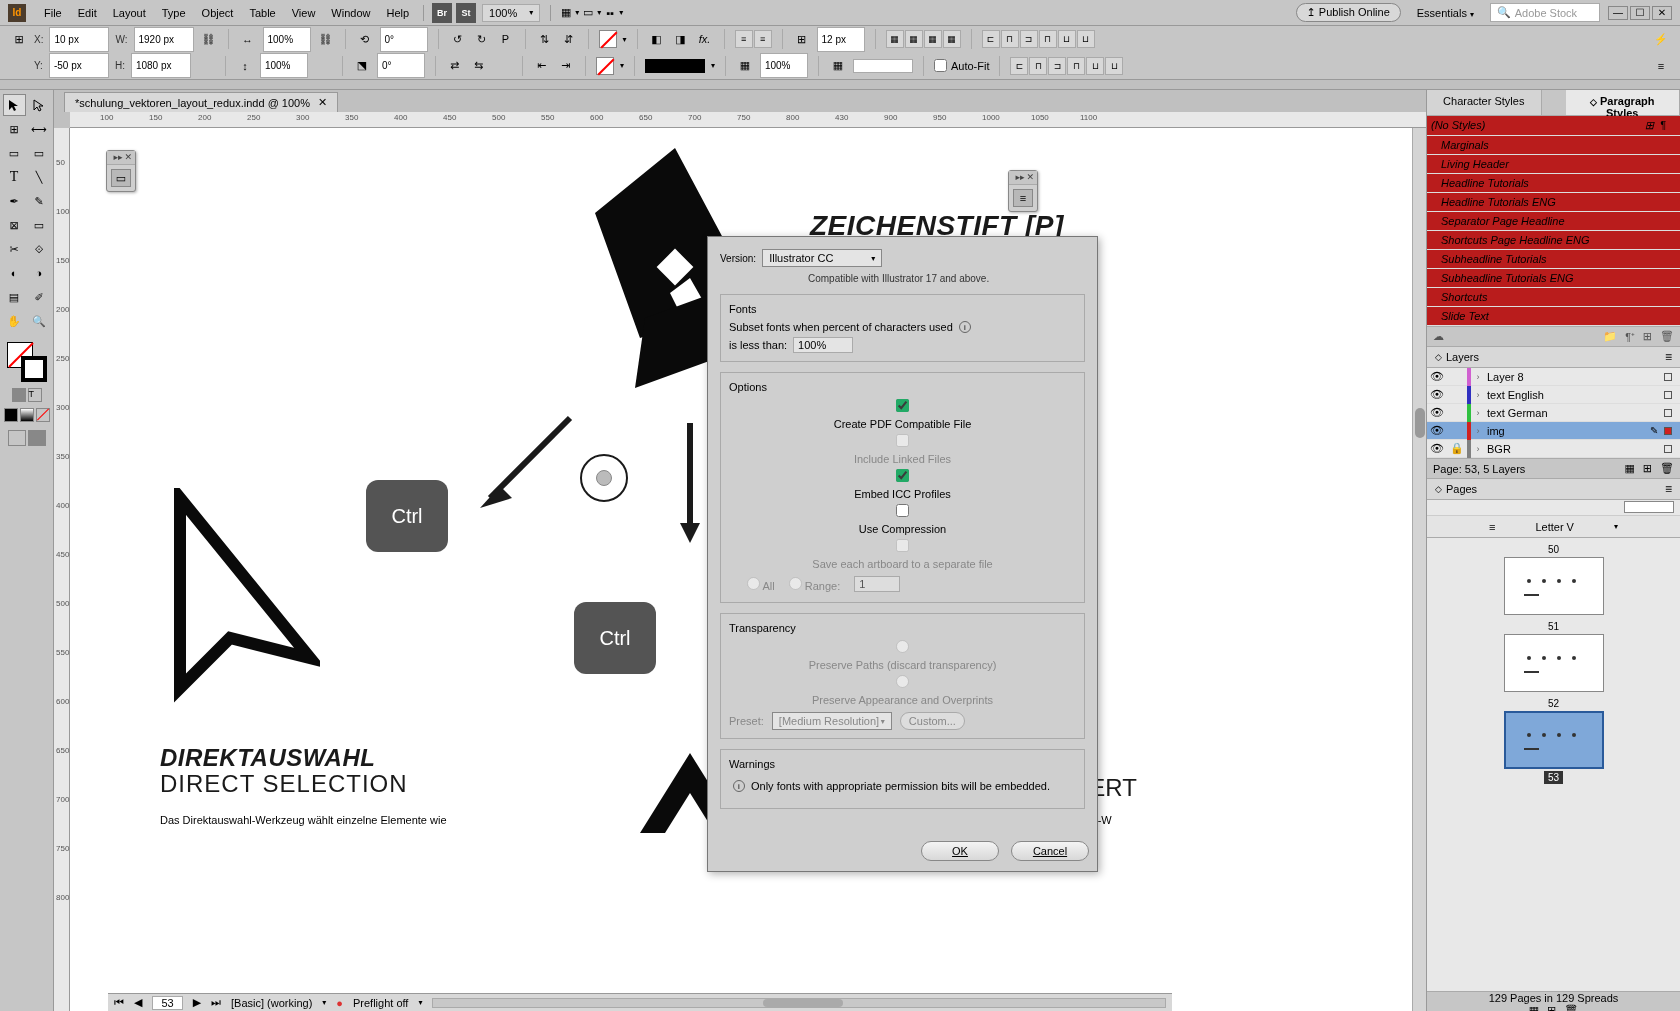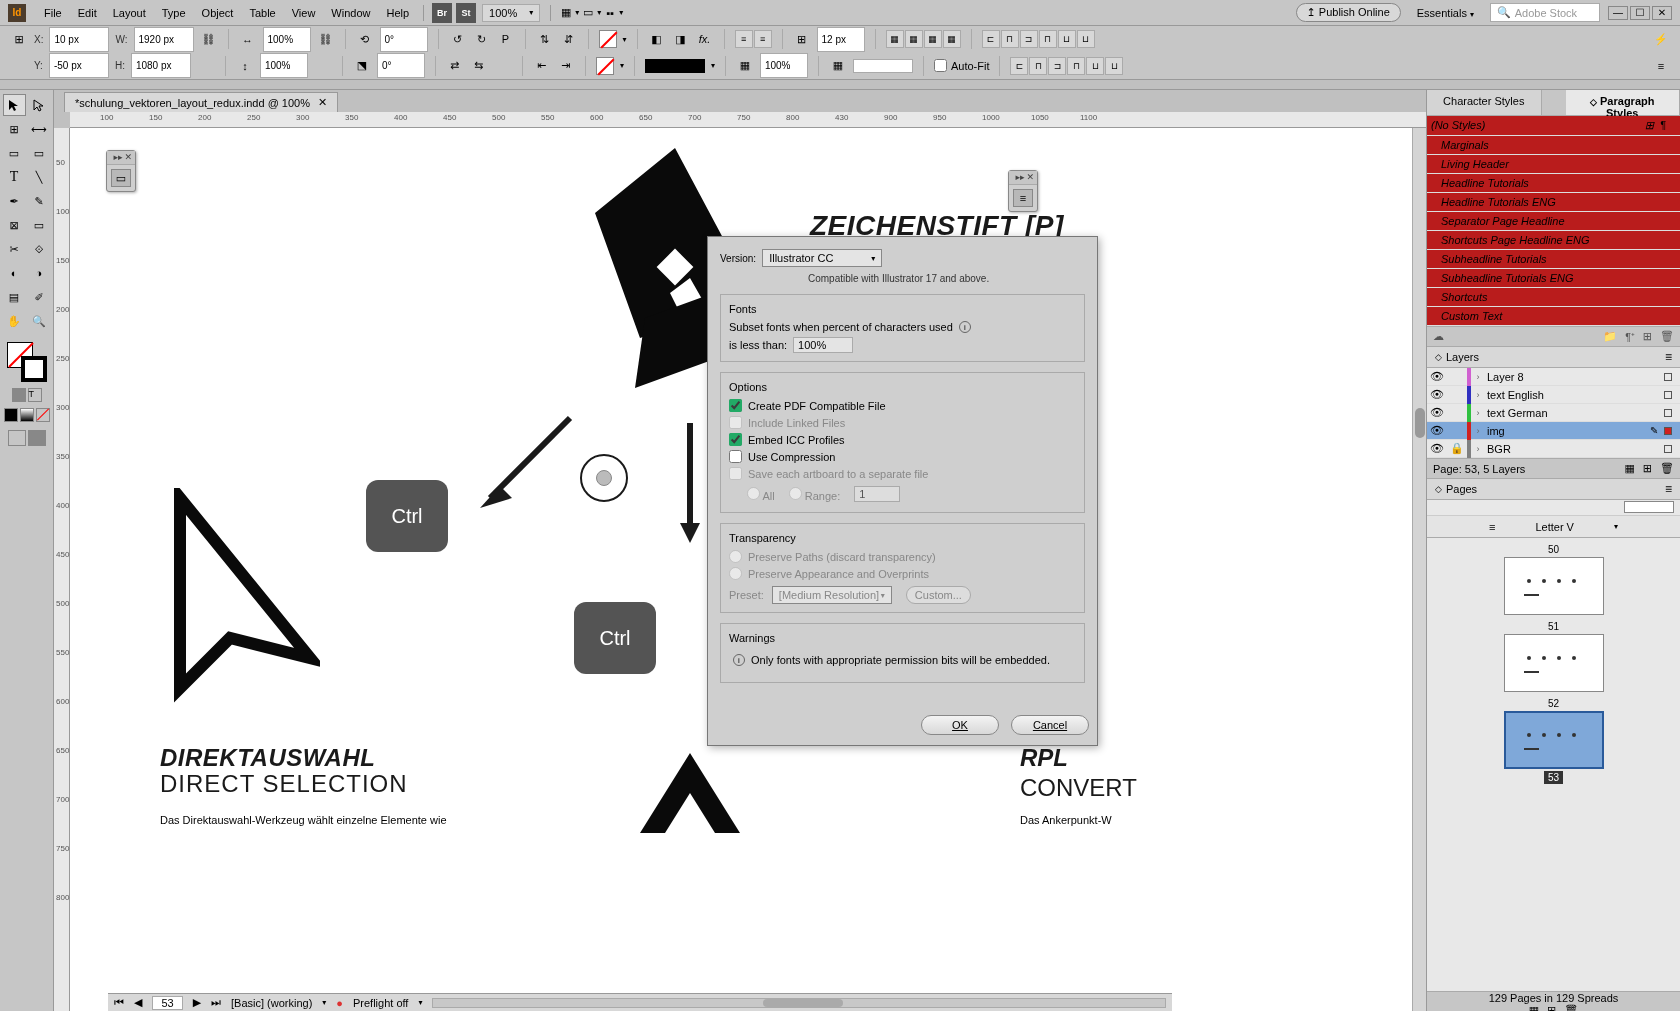--- a/index.html
+++ b/index.html
@@ -87,21 +87,21 @@
 
 .dialog { position: absolute; left: 637px; top: 0px; width: 391px; background: #cfcfcf; border: 1px solid #777; box-shadow: 2px 2px 8px rgba(0,0,0,.3); }
 .dialog-title { background: #cfcfcf; padding: 4px 8px; font-size: 11px; border-bottom: 1px solid #aaa; }
 .dialog-body { padding: 12px; }
 .dlg-row { display: flex; align-items: center; gap: 6px; margin-bottom: 6px; }
 .dlg-label { font-size: 10px; }
 .dlg-select { border: 1px solid #888; background: #e4e4e4; padding: 2px 6px; width: 120px; display: flex; justify-content: space-between; align-items: center; font-size: 11px; }
 .dlg-note { font-size: 10px; color: #333; margin-left: 88px; margin-bottom: 10px; }
 .fieldset { border: 1px solid #aaa; padding: 8px; margin-bottom: 10px; }
 .fieldset-title { font-size: 11px; margin-bottom: 6px; }
-.check-row { display: flex; align-items: center; gap: 6px; margin: 4px 0; font-size: 11px; }
+.check-row { display: flex; align-items: center; gap: 6px; margin: 4px 0; font-size: 11px; flex-direction: column; }
 .check-row input[type=checkbox] { accent-color: #2a6; }
 .check-row.disabled { color: #888; }
 .radio-row { display: flex; gap: 14px; margin: 6px 0 2px 18px; font-size:11px; color:#888; align-items:center; }
 .small-input { border: 1px solid #aaa; background: #ddd; width: 46px; padding: 1px 4px; font-size: 11px; }
 .dlg-warning { font-size: 10px; display: flex; align-items: flex-start; gap: 6px; padding: 4px; }
 .dlg-btns { display: flex; justify-content: flex-end; gap: 12px; padding: 10px 8px; }
 .dlg-btn { width: 78px; padding: 3px 0; text-align: center; border: 1px solid #888; border-radius: 12px; background: linear-gradient(#f4f4f4,#d8d8d8); font-size: 11px; text-decoration: underline; }
 
 
 .right-panels { width: 254px; background: #c6c6c6; border-left: 1px solid #999; display: flex; flex-direction: column; overflow: hidden; }
@@ -550,21 +550,21 @@
               <label class="check-row disabled">
                   <input type="radio" disabled="" style="">
                   <span>Preserve Appearance and Overprints</span>
                 </label>
               <div style="display:flex;align-items:center;gap:8px;margin-top:6px;color:#888;">
                 <span>Preset:</span>
                 <div class="dlg-select" style="color:#888;">
                     <span>[Medium Resolution]</span>
                     <span style="font-size:8px;">▾</span>
                   </div>
-                <div style="border:1px solid #aaa;padding:2px 8px;background:#ddd;color:#888;border-radius:9px;margin-left:6px;">Custom...</div>
+                <div style="border:1px solid #aaa;padding:2px 8px;background:#ddd;color:#888;border-radius:9px;">Custom...</div>
               </div>
             </div>
 
             <div class="fieldset" style="min-height:60px;">
               <div class="fieldset-title">Warnings</div>
               <div class="dlg-warning">
                 <span style="border:1px solid #666;border-radius:50%;width:12px;height:12px;display:inline-flex;align-items:center;justify-content:center;font-size:8px;">i</span>
                 <span>Only fonts with appropriate permission bits will be embedded.</span>
               </div>
             </div>
@@ -614,21 +614,21 @@
       <div id="styles-container">
           <div class="style-item">Marginals</div>
           <div class="style-item">Living Header</div>
           <div class="style-item">Headline Tutorials</div>
           <div class="style-item">Headline Tutorials ENG</div>
           <div class="style-item">Separator Page Headline</div>
           <div class="style-item">Shortcuts Page Headline ENG</div>
           <div class="style-item">Subheadline Tutorials</div>
           <div class="style-item">Subheadline Tutorials ENG</div>
           <div class="style-item">Shortcuts</div>
-          <div class="style-item">Custom Text</div>
+          <div class="style-item">Slide Text</div>
         </div>
     </div>
     <div class="panel-footer">
       <span>☁</span>
       <span style="flex:1"></span>
       <span>📁</span>
       <span>¶⁺</span>
       <span>⊞</span>
       <span>🗑</span>
     </div>

